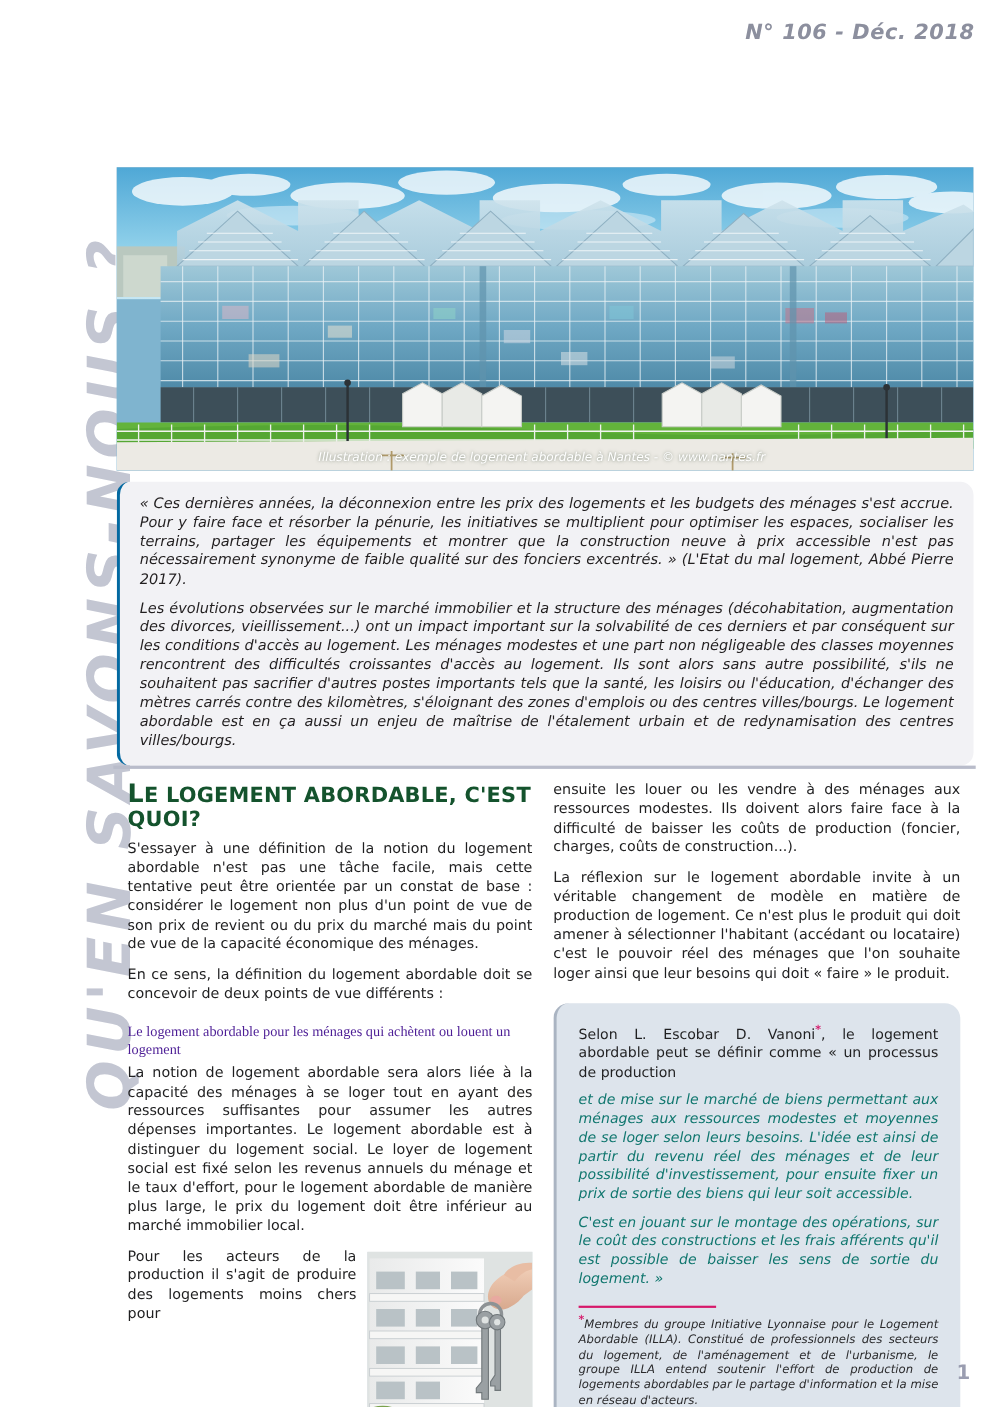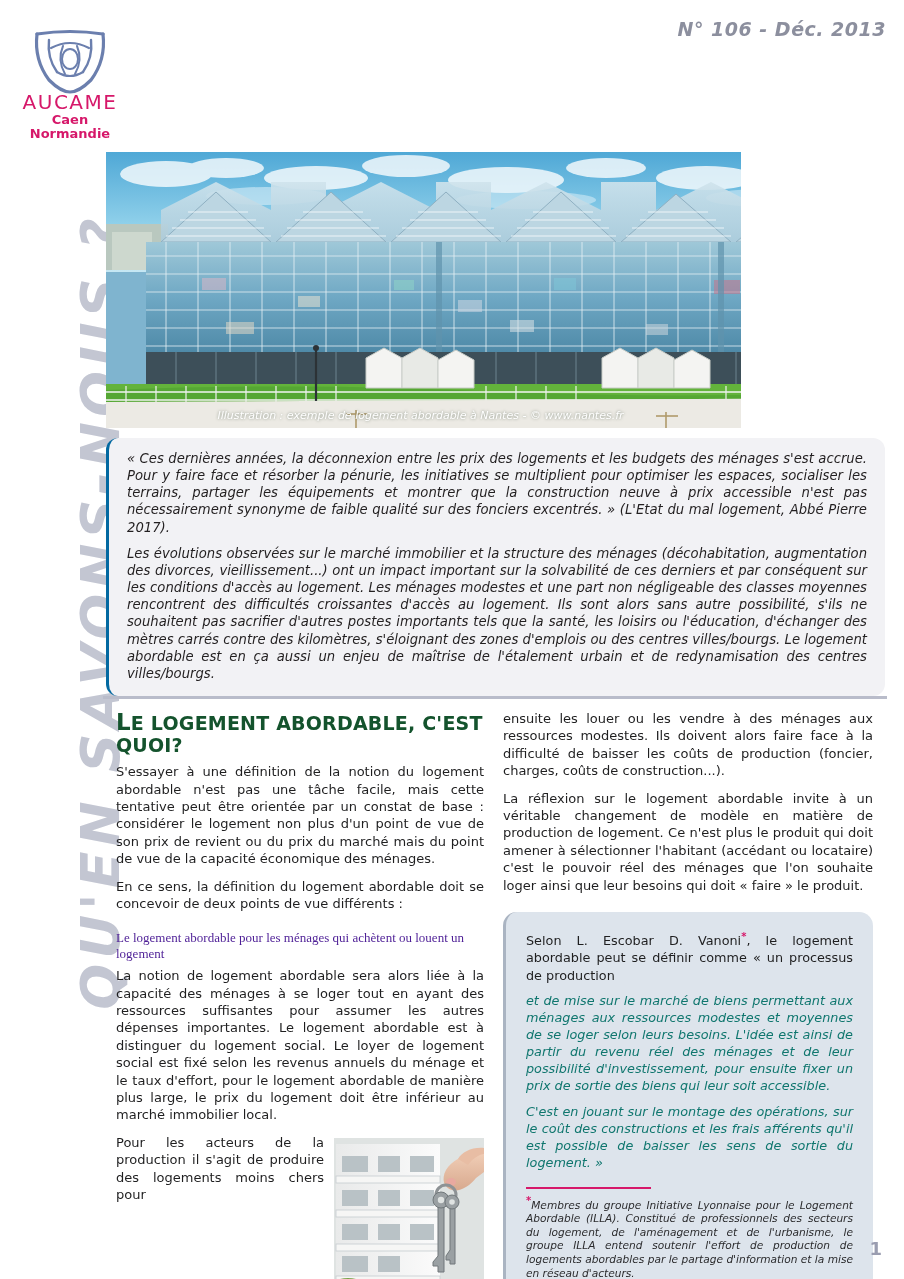--- a/index.html
+++ b/index.html
@@ -94,21 +94,21 @@
     color: #c3c6d2;
     white-space: nowrap;
     pointer-events: none;
   }
 
   
   .hero {
     position: absolute;
     left: 106px;
     top: 152px;
-    width: 635px;
+    width: 779px;
     height: 276px;
     overflow: hidden;
     background: #7fb4cf;
   }
   .hero svg { display: block; }
   .hero-caption {
     position: absolute;
     left: 0;
     right: 6px;
     bottom: 6px;
@@ -268,39 +268,22 @@
     font-weight: bold;
     font-size: 18px;
     color: #9a9db0;
   }
 </style>
 </head>
 <body>
 
 <div class="page">
 
-  <div class="issue-line">N° 106 - Déc. 2013</div>
-
-  <div class="logo-block">
-    <svg class="logo-mark" viewBox="0 0 86 66">
-      <g fill="none" stroke="#6b7fae" stroke-width="3.2" stroke-linecap="round">
-        <path d="M10 6 Q 43 1 76 6"></path>
-        <path d="M10 6 Q 7 32 22 52 Q 34 64 43 64 Q 52 64 64 52 Q 79 32 76 6"></path>
-        <path d="M22 12 Q 20 30 30 44" stroke-width="2.4"></path>
-        <path d="M64 12 Q 66 30 56 44" stroke-width="2.4"></path>
-        <path d="M24 20 Q 43 10 62 20" stroke-width="2.2"></path>
-        <path d="M30 44 Q 43 52 56 44" stroke-width="2.2"></path>
-        <path d="M36 18 Q 30 32 38 46" stroke-width="2"></path>
-        <path d="M50 18 Q 56 32 48 46" stroke-width="2"></path>
-      </g>
-      <ellipse cx="43" cy="31" rx="8" ry="10" fill="none" stroke="#6b7fae" stroke-width="2"></ellipse>
-    </svg>
-    <div class="logo-name">AUCAME</div>
-    <div class="logo-sub">Caen Normandie</div>
-  </div>
+  <div class="issue-line">N° 106 - Déc. 2018</div>
+
 
 
   <div class="side-title">QU'EN SAVONS-NOUS ?</div>
 
   <div class="hero">
     <svg width="779" height="276" viewBox="0 0 779 276">
       <defs>
         <linearGradient id="sky" x1="0" y1="0" x2="0" y2="1">
           <stop offset="0%" stop-color="#4fa8d6"></stop>
           <stop offset="60%" stop-color="#8fd0ea"></stop>

